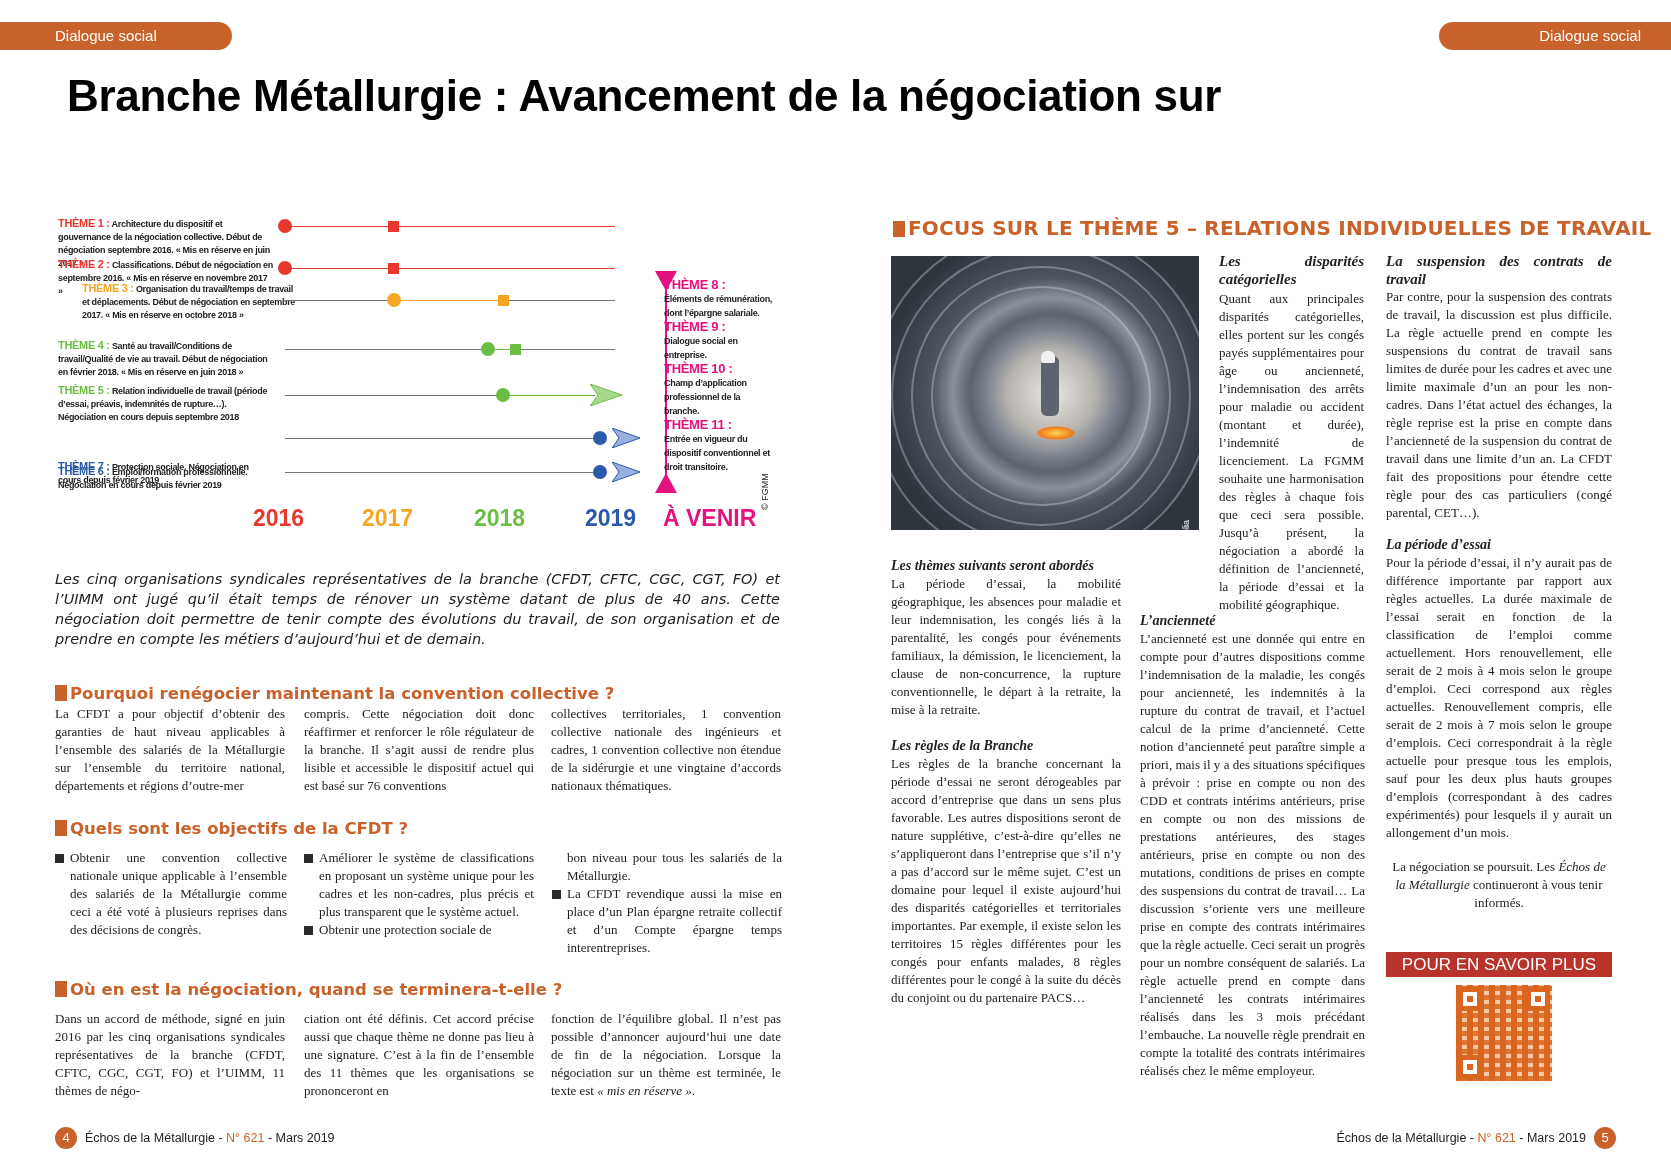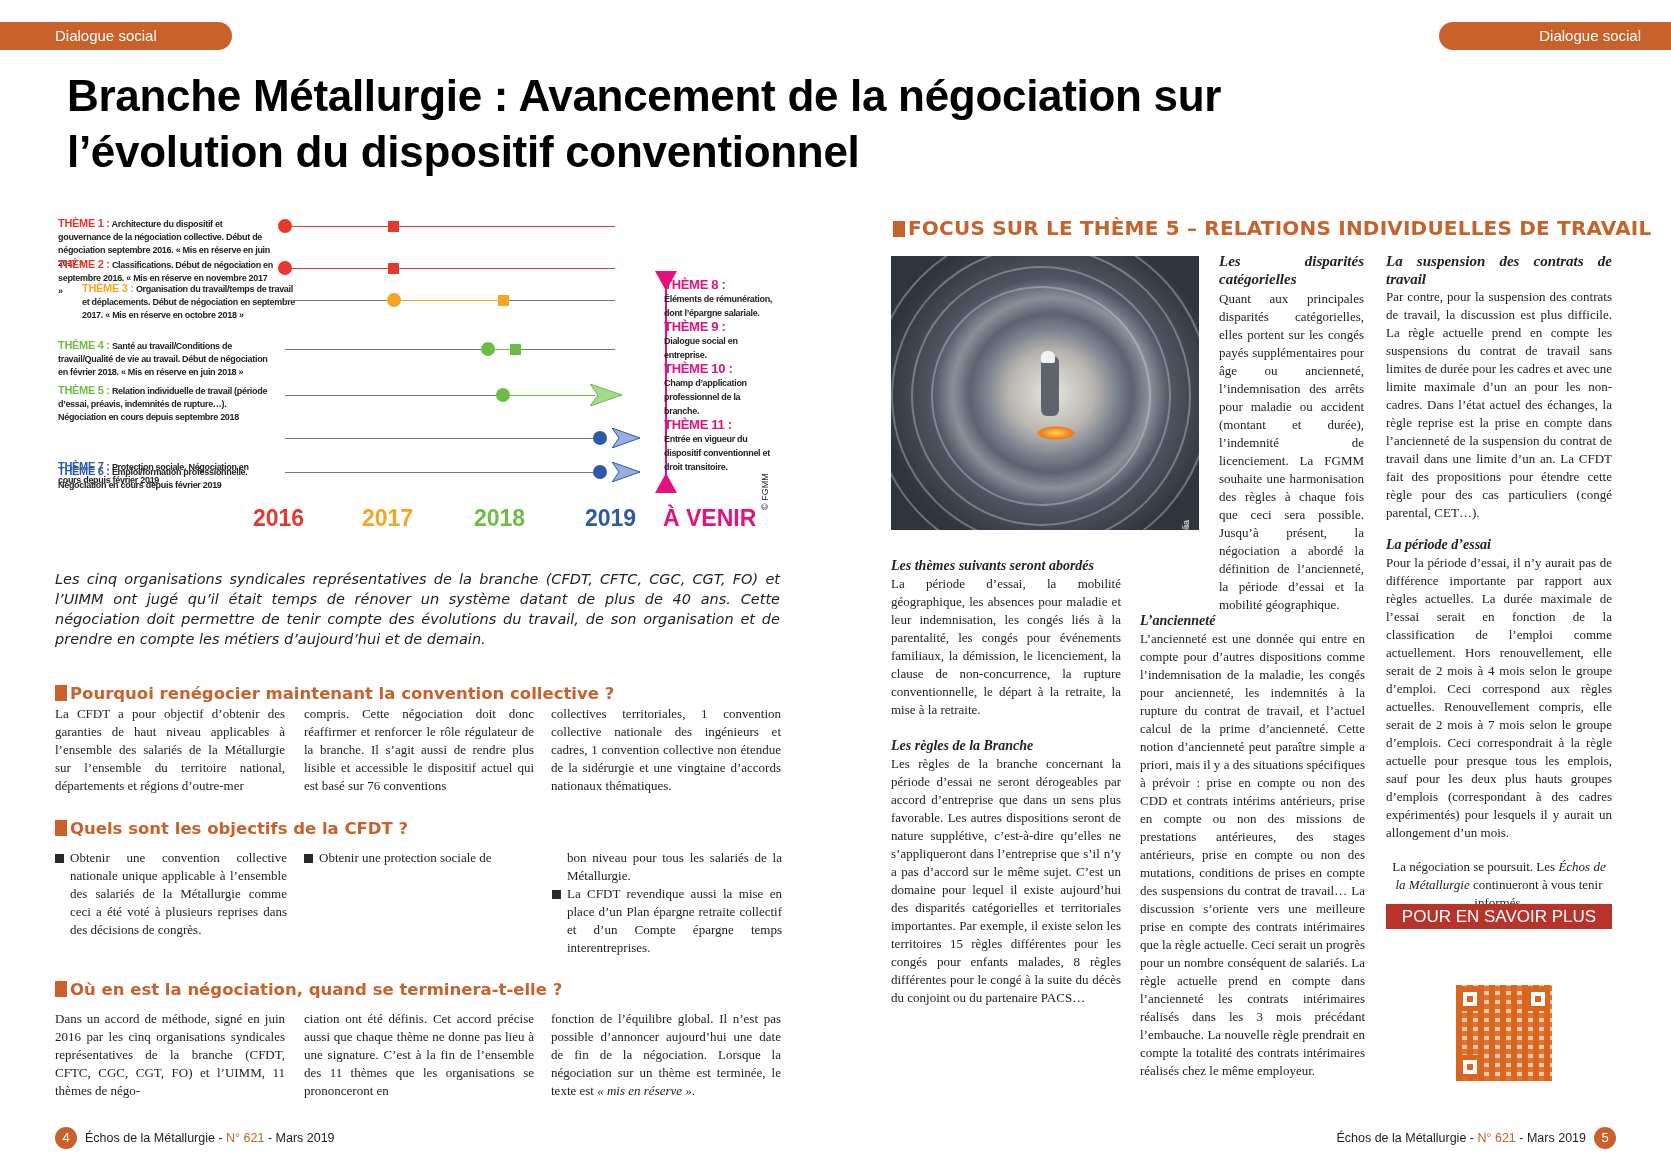--- a/index.html
+++ b/index.html
@@ -46,21 +46,21 @@
 
   .photo { position: absolute; left: 891px; top: 256px; width: 308px; height: 274px; overflow: hidden;
            background: radial-gradient(ellipse 55% 60% at 52% 50%, #e8e6e2 0%, #b9b6b1 25%, #7f8590 38%, #5c636e 48%, #8a909a 58%, #4f5661 70%, #2f353d 100%); }
   .photo .ring { position: absolute; border-radius: 50%; border: 2px solid rgba(220,225,232,0.35); }
   .photo .cap { position: absolute; right: 8px; bottom: 10px; color: #fff; font-family: "Liberation Sans", sans-serif;
                 font-size: 9px; transform: rotate(-90deg); transform-origin: right bottom; white-space: nowrap; }
 
   .sub { font-weight: bold; font-style: italic; font-size: 14px; line-height: 18px; }
   .lead { font-weight: bold; font-style: italic; font-size: 14px; line-height: 18px; }
 
-  .cta { position: absolute; left: 1386px; top: 904px; width: 226px; height: 25px; background: #b8342a; color: #fff;
+  .cta { position: absolute; left: 1386px; top: 952px; width: 226px; height: 25px; background: #b8342a; color: #fff;
          font-family: "Liberation Sans", sans-serif; font-size: 17px; line-height: 25px; text-align: center; }
   .qr { position: absolute; left: 1456px; top: 985px; width: 96px; height: 96px;
         background:
           repeating-linear-gradient(90deg, #d9651e 0 6px, transparent 6px 11px),
           repeating-linear-gradient(0deg, rgba(217,101,30,0.85) 0 5px, transparent 5px 9px);
         background-color: #f5c9a8; }
   .qr .f { position: absolute; width: 24px; height: 24px; border: 5px solid #d9651e; background: #fff; }
   .qr .f::after { content: ""; position: absolute; left: 4px; top: 4px; width: 6px; height: 6px; background: #d9651e; }
 
   .footer { position: absolute; top: 1127px; font-family: "Liberation Sans", sans-serif; font-size: 12.5px;
@@ -70,21 +70,20 @@
   .num { color: #c9612a; }
 </style>
 </head>
 <body>
 
 <div class="tab left">Dialogue social</div>
 <div class="tab right">Dialogue social</div>
 
 <div class="abs title">
   <div>Branche Métallurgie : Avancement de la négociation sur</div>
-  <div>l’évolution du dispositif conventionnel</div>
 </div>
 
 <div>
   <div class="tl-text" style="top:217px;">
     <span class="th" style="color:#e8372e">THÈME 1 :</span>
     <span>Architecture du dispositif et gouvernance de la négociation collective. Début de négociation septembre 2016. « Mis en réserve en juin 2017 »</span>
   </div>
   <div class="tl-text" style="top:258px;">
     <span class="th" style="color:#e8372e">THÈME 2 :</span>
     <span>Classifications. Début de négociation en septembre 2016. « Mis en réserve en novembre 2017 »</span>
@@ -176,20 +175,21 @@
 <div class="h2" style="left:55px; top:683px;"><span class="sqm"></span><span>Pourquoi renégocier maintenant la convention collective ?</span></div>
 <div class="col" style="left:55px; top:705px; width:230px;">La CFDT a pour objectif d’obtenir des garanties de haut niveau applicables à l’ensemble des salariés de la Métallurgie sur l’ensemble du territoire national, départements et régions d’outre-mer</div>
 <div class="col" style="left:304px; top:705px; width:230px;">compris. Cette négociation doit donc réaffirmer et renforcer le rôle régulateur de la branche. Il s’agit aussi de rendre plus lisible et accessible le dispositif actuel qui est basé sur 76 conventions</div>
 <div class="col" style="left:551px; top:705px; width:230px;">collectives territoriales, 1 convention collective nationale des ingénieurs et cadres, 1 convention collective non étendue de la sidérurgie et une vingtaine d’accords nationaux thématiques.</div>
 
 <div class="h2" style="left:55px; top:818px;"><span class="sqm"></span><span>Quels sont les objectifs de la CFDT ?</span></div>
 <div class="col" style="left:55px; top:849px; width:232px;">
   <div class="bul">Obtenir une convention collective nationale unique applicable à l’ensemble des salariés de la Métallurgie comme ceci a été voté à plusieurs reprises dans des décisions de congrès.</div>
 </div>
 <div class="col" style="left:304px; top:849px; width:230px;">
+  <div class="bul">Améliorer le système de classifications en proposant un système unique pour les cadres et les non-cadres, plus précis et plus transparent que le système actuel.</div>
   <div class="bul">Obtenir une protection sociale de</div>
 </div>
 <div class="col" style="left:552px; top:849px; width:230px;">
   <div style="padding-left:15px;">bon niveau pour tous les salariés de la Métallurgie.</div>
   <div class="bul">La CFDT revendique aussi la mise en place d’un Plan épargne retraite collectif et d’un Compte épargne temps interentreprises.</div>
 </div>
 
 <div class="h2" style="left:55px; top:979px;"><span class="sqm"></span><span>Où en est la négociation, quand se terminera-t-elle ?</span></div>
 <div class="col" style="left:55px; top:1010px; width:230px;">Dans un accord de méthode, signé en juin 2016 par les cinq organisations syndicales représentatives de la branche (CFDT, CFTC, CGC, CGT, FO) et l’UIMM, 11 thèmes de négo-</div>
 <div class="col" style="left:304px; top:1010px; width:230px;">ciation ont été définis. Cet accord précise aussi que chaque thème ne donne pas lieu à une signature. C’est à la fin de l’ensemble des 11 thèmes que les organisations se prononceront en</div>

